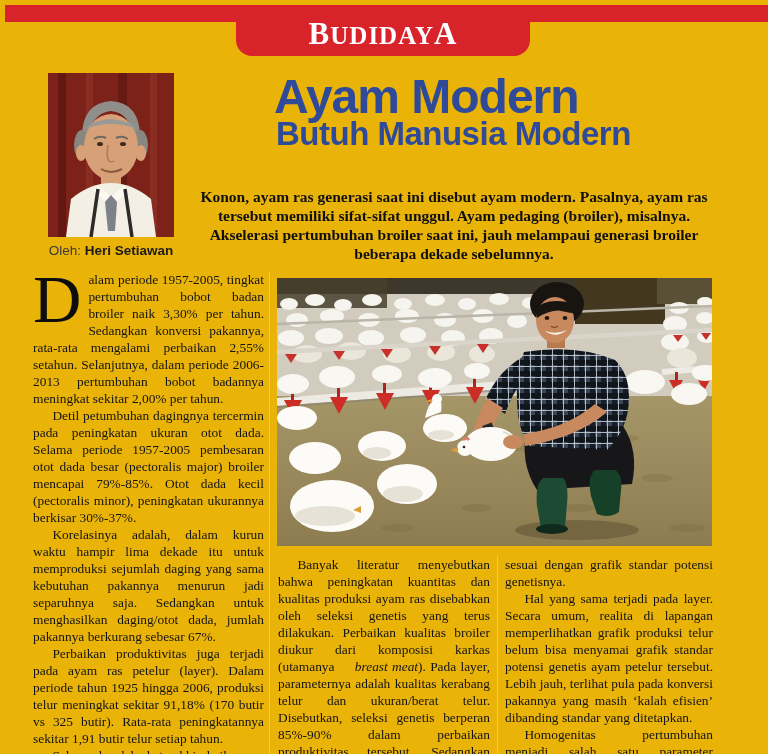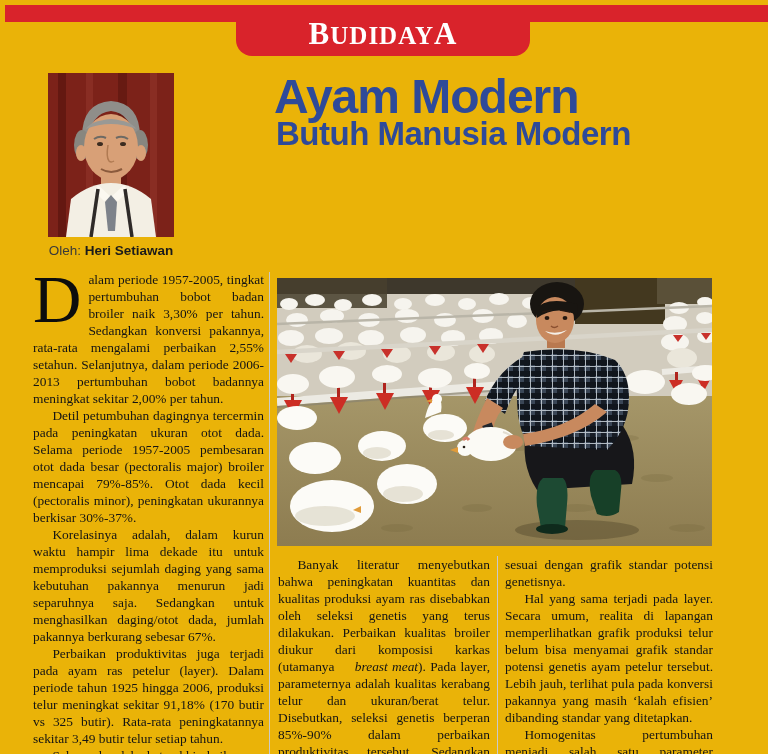--- a/index.html
+++ b/index.html
@@ -83,26 +83,27 @@
   </svg>
 
   <div class="byline">
     <span>Oleh:</span>
     <span class="name">Heri Setiawan</span>
   </div>
 
   <div class="title1">Ayam Modern</div>
   <div class="title2">Butuh Manusia Modern</div>
 
+  <div class="lede">Konon, ayam ras generasi saat ini disebut ayam modern. Pasalnya, ayam ras tersebut memiliki sifat-sifat unggul. Ayam pedaging (broiler), misalnya. Akselerasi pertumbuhan broiler saat ini, jauh melampaui generasi broiler beberapa dekade sebelumnya.</div>
 
   <div class="col" id="colL">
     <p><span class="dropcap">D</span><span>alam periode 1957-2005, tingkat pertumbuhan bobot badan broiler naik 3,30% per tahun. Sedangkan konversi pakannya, rata-rata mengalami perbaikan 2,55% setahun. Selanjutnya, dalam periode 2006-2013 pertumbuhan bobot badannya meningkat sekitar 2,00% per tahun.</span></p>
     <p>Detil petumbuhan dagingnya tercermin pada peningkatan ukuran otot dada. Selama periode 1957-2005 pembesaran otot dada besar (pectoralis major) broiler mencapai 79%-85%. Otot dada kecil (pectoralis minor), peningkatan ukurannya berkisar 30%-37%.</p>
     <p>Korelasinya adalah, dalam kurun waktu hampir lima dekade itu untuk memproduksi sejumlah daging yang sama kebutuhan pakannya menurun jadi separuhnya saja. Sedangkan untuk menghasilkan daging/otot dada, jumlah pakannya berkurang sebesar 67%.</p>
-    <p>Perbaikan produktivitas juga terjadi pada ayam ras petelur (layer). Dalam periode tahun 1925 hingga 2006, produksi telur meningkat sekitar 91,18% (170 butir vs 325 butir). Rata-rata peningkatannya sekitar 3,49 butir telur setiap tahun.</p>
+    <p>Perbaikan produktivitas juga terjadi pada ayam ras petelur (layer). Dalam periode tahun 1925 hingga 2006, produksi telur meningkat sekitar 91,18% (170 butir vs 325 butir). Rata-rata peningkatannya sekitar 1,91 butir telur setiap tahun.</p>
     <p>Selama dua dekade terakhir, baik</p>
   </div>
 
   <div class="vrule" id="rule1"></div>
   <div class="vrule" id="rule2"></div>
 
   <svg class="main-photo" viewBox="0 0 435 268">
     <defs>
       <linearGradient id="floorg" x1="0" y1="0" x2="0" y2="1">
         <stop offset="0" stop-color="#b8ab7c"></stop>

